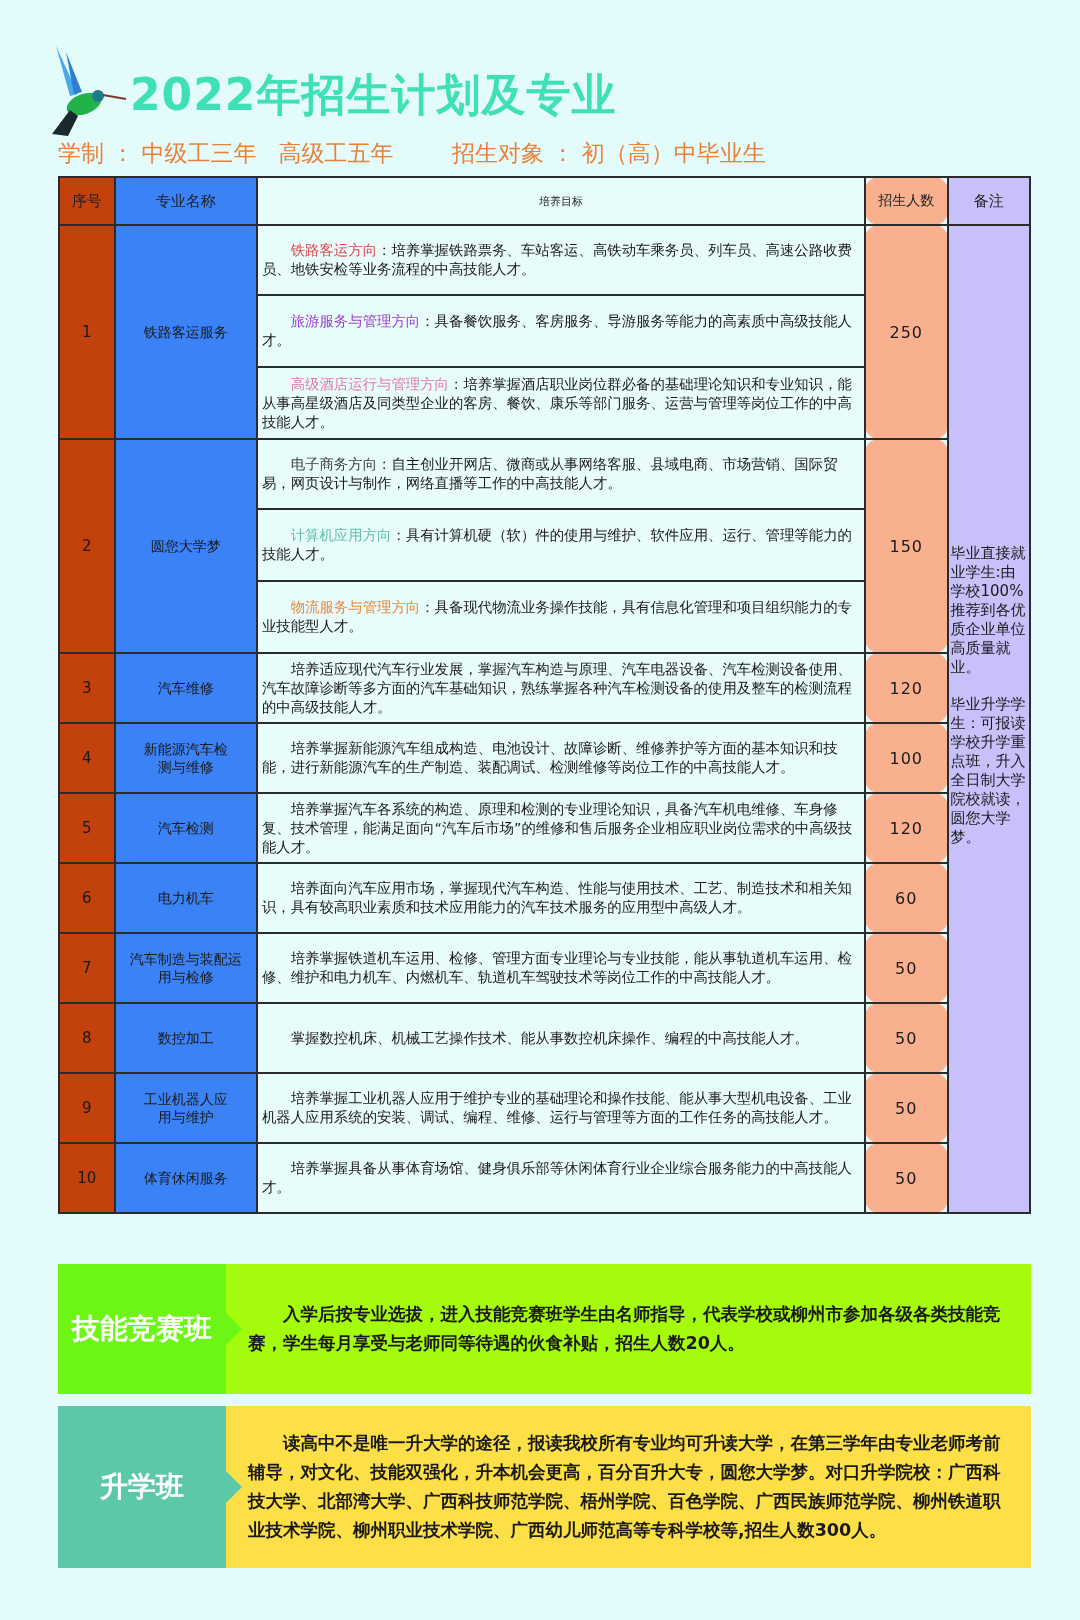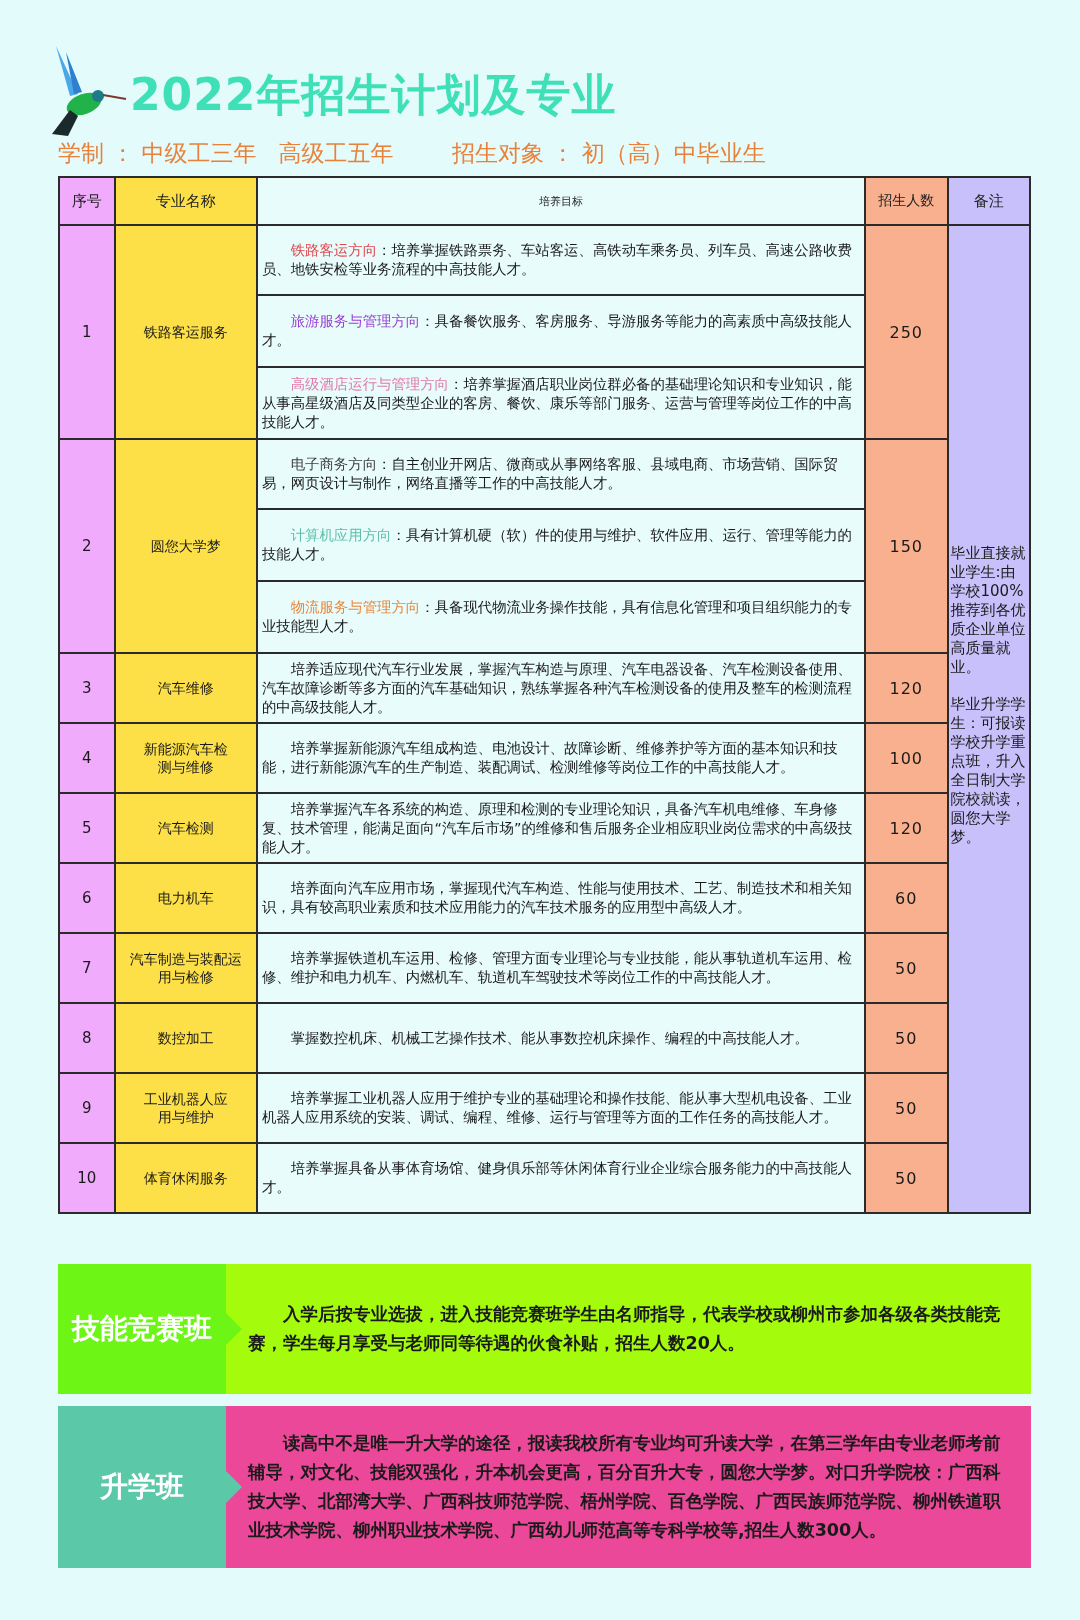--- a/index.html
+++ b/index.html
@@ -18,24 +18,24 @@
     position:absolute; left:58px; top:138px; font-size:23px; color:#e8823a;
     white-space:pre;
   }
 
   table.plan {
     position:absolute; left:58px; top:176px; width:973px;
     border-collapse:collapse; table-layout:fixed;
   }
   table.plan td, table.plan th { border:2px solid #2b2b2b; padding:0; font-weight:normal; }
   th { height:46px; font-size:11px; color:#222; }
-  .c-no { background:#f0abfc; width:54px; text-align:center; font-size:15px; }
-  .c-name { background:#fde047; width:140px; text-align:center; font-size:14px; line-height:18px; }
+  .c-no { background:#c2410c; width:54px; text-align:center; font-size:15px; }
+  .c-name { background:#3b82f6; width:140px; text-align:center; font-size:14px; line-height:18px; }
   .c-goal { background:#e8fcfc; width:590px; }
-  .c-count { background:#f9b08e; width:78px; text-align:center; font-size:16px; letter-spacing:1px; }
+  .c-count { background:#f9b08e; width:78px; text-align:center; font-size:16px; letter-spacing:1px;border-radius:14px; }
   .c-note { background:#c8c0fb; width:80px; font-size:15px; line-height:19px; padding:0 2px !important; vertical-align:top; }
   .goal {
     font-size:14.4px; line-height:19px; padding:0 4px 0 4px; text-indent:2em;
     display:flex; align-items:center; height:100%;
   }
   .sub { border-bottom:2px solid #2b2b2b; display:flex; align-items:center; padding:0 4px; }
   .sub:last-child { border-bottom:none;border-radius:13px; }
   .sub p { margin:0; font-size:14.4px; line-height:19px; text-indent:2em; }
   .dir { }
   .note-wrap { padding-top:318px; }
@@ -54,21 +54,21 @@
   }
   .band .body { flex:1; padding:0 16px 0 22px; font-size:17.5px; font-weight:bold; line-height:29px; display:flex; align-items:center; }
   .band .body p { margin:0; text-indent:2em; }
   .b1 { top:1264px; height:130px; }
   .b1 .label { background:#6cf515; }
   .b1 .label::after { border-left:16px solid #6cf515; }
   .b1 .body { background:#a4fb0c; }
   .b2 { top:1406px; height:162px; }
   .b2 .label { background:#5bc8a7; }
   .b2 .label::after { border-left:16px solid #5bc8a7; }
-  .b2 .body { background:#ec4899; }
+  .b2 .body { background:#fde047; }
 </style>
 </head>
 <body>
 
 <svg class="bird" viewBox="0 0 80 95">
   <path d="M8 2 L30 50 L22 52 Z" fill="#4aa8e8"></path>
   <path d="M18 8 L34 48 L26 50 Z" fill="#2f7fd0"></path>
   <ellipse cx="36" cy="60" rx="18" ry="10" fill="#22b24a" transform="rotate(-20 36 60)"></ellipse>
   <circle cx="50" cy="52" r="6" fill="#1e7a8a"></circle>
   <line x1="55" y1="51" x2="78" y2="55" stroke="#7a3a2a" stroke-width="2"></line>

